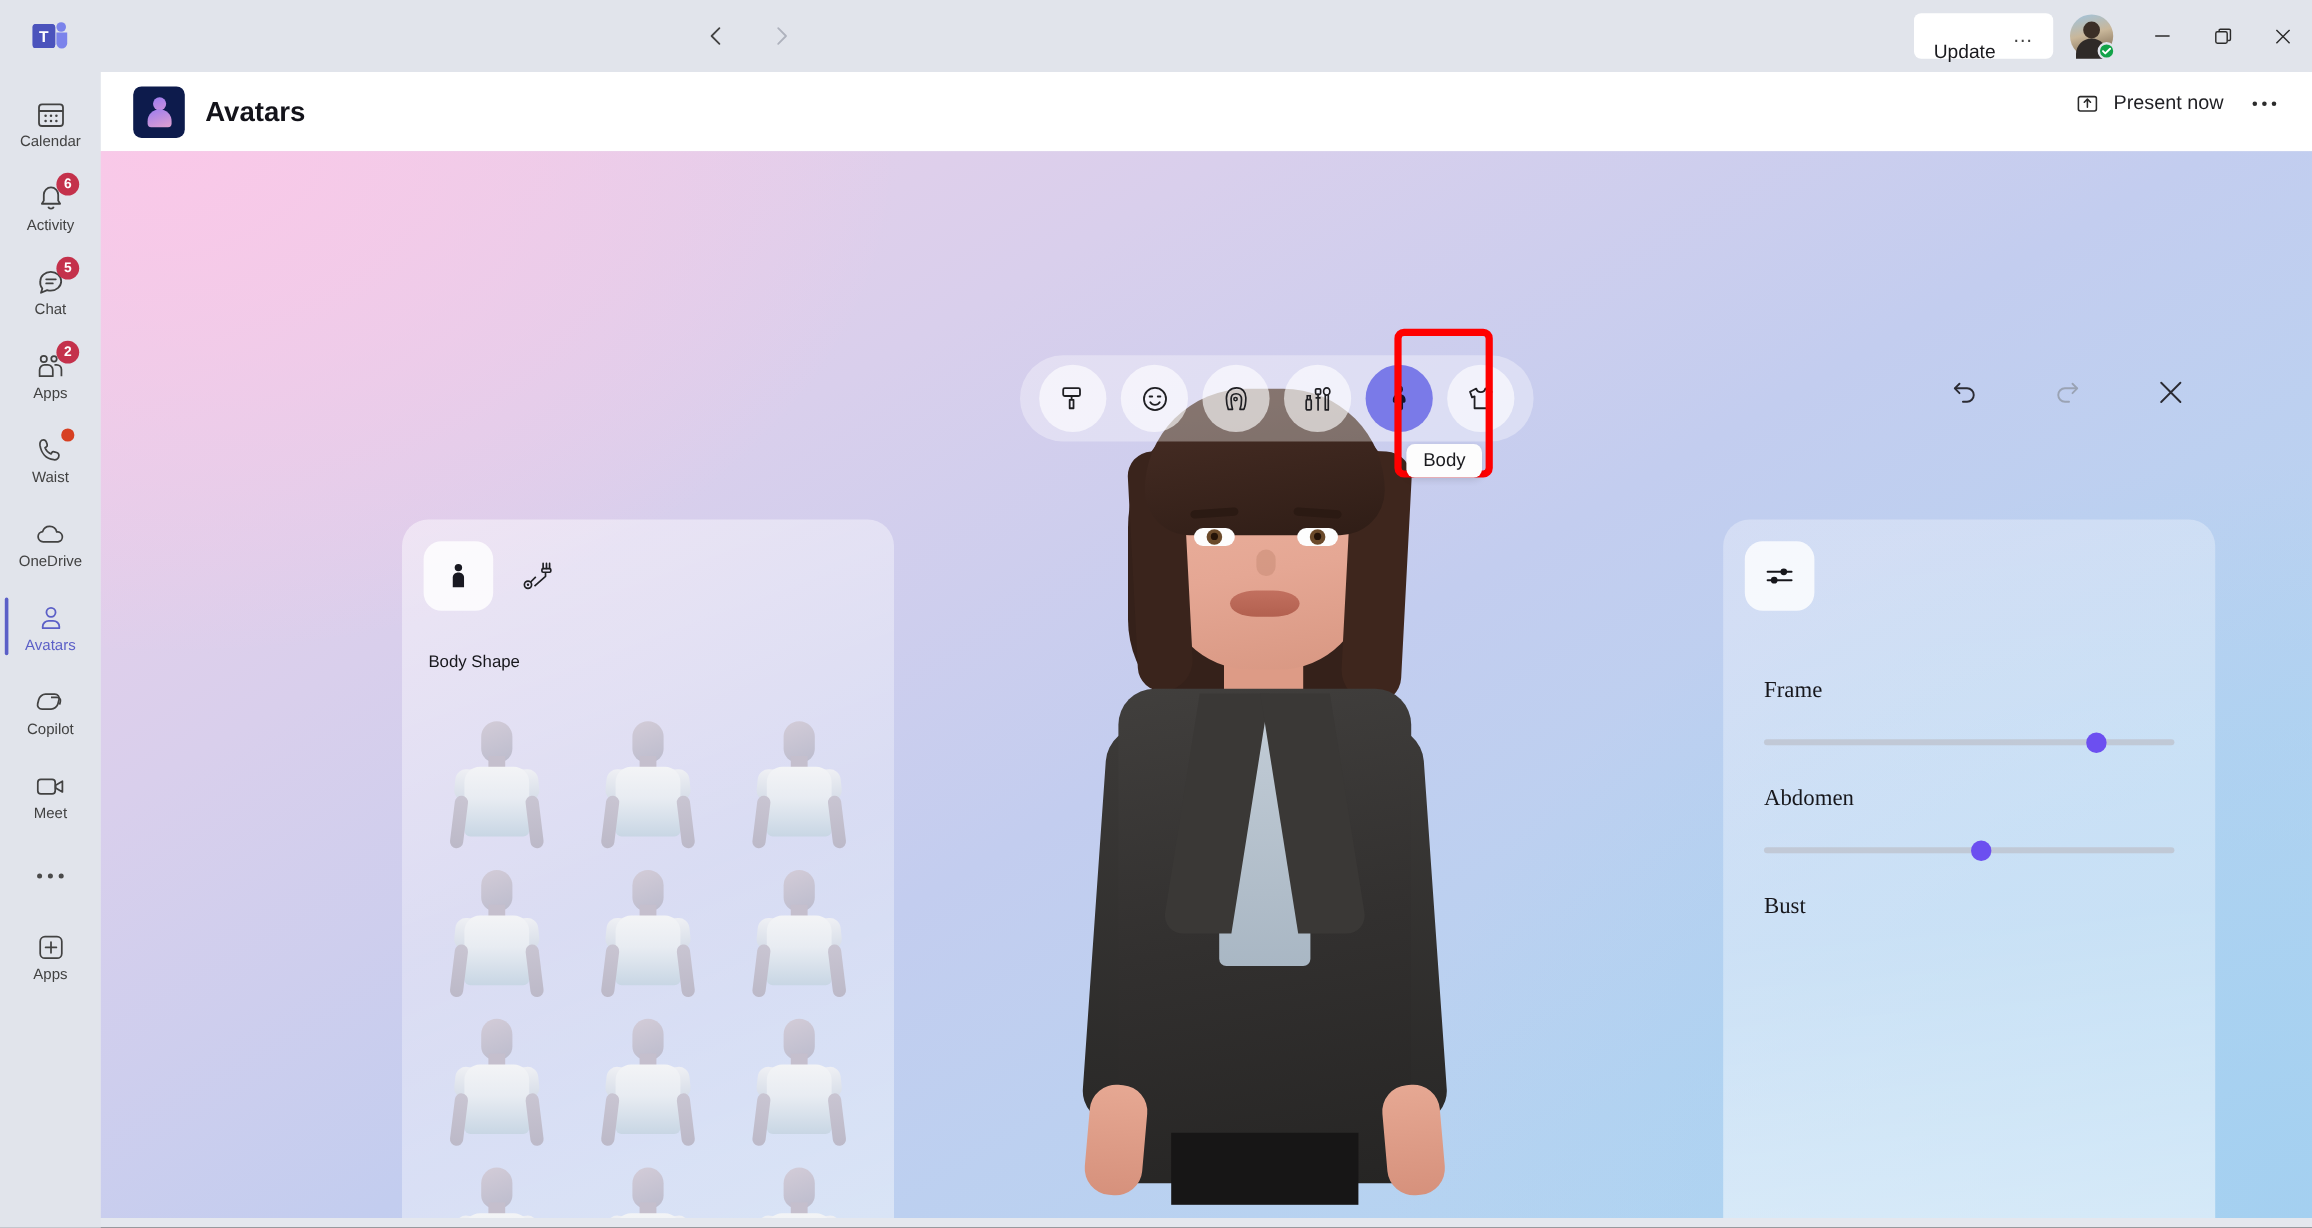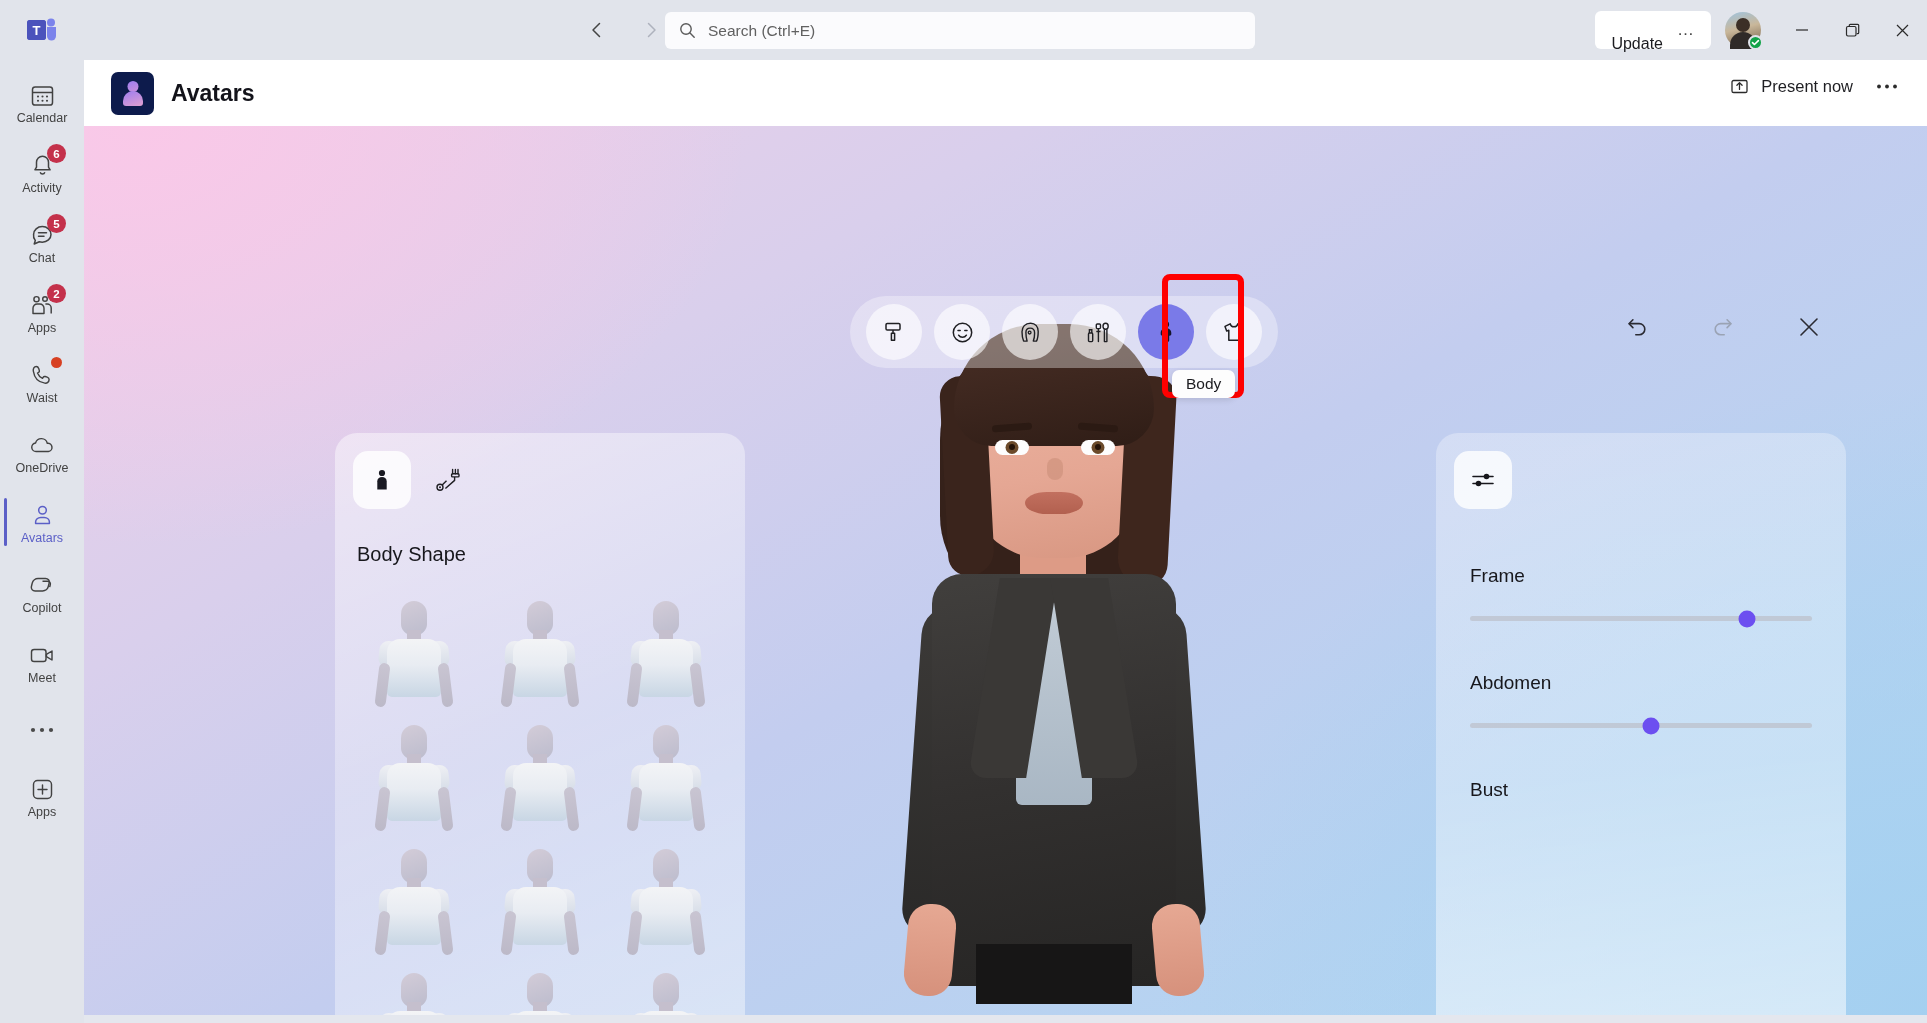--- a/index.html
+++ b/index.html
@@ -67,38 +67,38 @@
   .editctl { position:absolute; left:1535px; top:183px; display:flex; align-items:center; gap:50px; }
   .editctl .eb { width:36px; height:36px; display:flex; align-items:center; justify-content:center; }
 
   
   .lpanel { position:absolute; left:251px; top:307px; width:410px; height:680px; border-radius:22px;
     background:linear-gradient(160deg, rgba(255,255,255,0.46) 0%, rgba(255,255,255,0.30) 45%, rgba(255,255,255,0.46) 100%);
     overflow:hidden; }
   .lp-tabs { position:absolute; left:18px; top:18px; display:flex; align-items:center; gap:8px; }
   .lp-tab { width:58px; height:58px; border-radius:15px; display:flex; align-items:center; justify-content:center; }
   .lp-tab.sel { background:rgba(255,255,255,0.80); }
-  .lp-title { position:absolute; left:22px; top:110px; font-size:20px; color:#17171c; }
+  .lp-title { position:absolute; left:22px; top:110px; font-size:14px; color:#17171c; }
   .shape-grid { position:absolute; left:16px; top:152px; width:378px; display:grid; grid-template-columns:repeat(3,1fr); grid-auto-rows:124px; }
   .shape-cell { position:relative; display:flex; align-items:flex-end; justify-content:center; }
   .mann { position:relative; width:78px; height:108px; }
   .mann .m-head { position:absolute; left:50%; transform:translateX(-50%); top:0; width:26px; height:34px; border-radius:13px 13px 11px 11px; background:linear-gradient(160deg,#d3ccd8,#bcbccd); }
   .mann .m-neck { position:absolute; left:50%; transform:translateX(-50%); top:29px; width:14px; height:12px; background:#c5bfcd; }
   .mann .m-torso { position:absolute; left:50%; transform:translateX(-50%); top:38px; width:54px; height:58px; border-radius:13px 13px 5px 5px; background:linear-gradient(180deg,#f3f4f6 0%,#e8ecf2 45%,#c8d6e4 100%); }
   .mann .m-sl { position:absolute; top:40px; left:4px; width:18px; height:26px; border-radius:9px 5px 6px 8px; background:linear-gradient(180deg,#eff0f4,#d6dde8); transform:rotate(6deg); }
   .mann .m-sr { position:absolute; top:40px; right:4px; width:18px; height:26px; border-radius:5px 9px 8px 6px; background:linear-gradient(180deg,#eff0f4,#d6dde8); transform:rotate(-6deg); }
   .mann .m-al { position:absolute; top:62px; left:2px; width:11px; height:44px; border-radius:6px; background:linear-gradient(180deg,#c9c5d2,#bcb9c8); transform:rotate(7deg); }
   .mann .m-ar { position:absolute; top:62px; right:2px; width:11px; height:44px; border-radius:6px; background:linear-gradient(180deg,#c9c5d2,#bcb9c8); transform:rotate(-7deg); }
 
   
   .rpanel { position:absolute; left:1352px; top:307px; width:410px; height:680px; border-radius:22px;
     background:linear-gradient(175deg, rgba(255,255,255,0.30) 0%, rgba(255,255,255,0.34) 50%, rgba(255,255,255,0.60) 100%); }
   .rp-tab { position:absolute; left:18px; top:18px; width:58px; height:58px; border-radius:15px; background:rgba(255,255,255,0.80); display:flex; align-items:center; justify-content:center; }
   .sliders { position:absolute; left:34px; top:132px; width:342px; }
-  .slider-block { margin-bottom:51px; }
+  .slider-block { margin-bottom:34px;font-family:Liberation Serif, serif; }
   .slider-label { font-size:19px; color:#17171c; margin-bottom:29px; }
   .track { position:relative; height:5px; border-radius:3px; background:rgba(190,196,208,0.85); }
   .knob { position:absolute; top:50%; width:17px; height:17px; border-radius:50%; background:#6c4ff0; transform:translate(-50%,-50%); }
 
   
   .stage { position:absolute; left:760px; top:180px; width:420px; height:700px; }
   .av-hair-back { position:absolute; left:96px; top:20px; width:228px; height:280px; border-radius:114px 114px 90px 90px; background:#35211a; }
   .av-head { position:absolute; left:126px; top:40px; width:168px; height:212px; border-radius:84px 84px 72px 72px; background:linear-gradient(170deg,#eeb6a2 0%,#e5a794 60%,#d89782 100%); }
   .av-hair-top { position:absolute; left:110px; top:18px; width:200px; height:122px; border-radius:100px 100px 44px 44px; background:linear-gradient(170deg,#4b3027,#2f1d16); }
   .av-hair-l { position:absolute; left:100px; top:70px; width:46px; height:200px; border-radius:24px 10px 30px 24px; background:#3a241c; transform:rotate(-3deg); }
@@ -145,29 +145,20 @@
             <path d="M11.5 2.5 5 9l6.5 6.5" stroke="#444" stroke-width="1.5" fill="none" stroke-linecap="round" stroke-linejoin="round"></path>
           </svg>
       </div>
       <div class="arw">
         <svg class="svg-ico" width="18" height="18" viewBox="0 0 18 18">
             <path d="M6.5 2.5 13 9l-6.5 6.5" stroke="#aeb2bd" stroke-width="1.5" fill="none" stroke-linecap="round" stroke-linejoin="round"></path>
           </svg>
       </div>
     </div>
 
-    <div class="searchbar">
-      <span>
-        <svg class="svg-ico" width="17" height="17" viewBox="0 0 17 17">
-            <circle cx="7" cy="7" r="5.2" stroke="#5a5a5a" stroke-width="1.4" fill="none"></circle>
-            <path d="M11 11l4.2 4.2" stroke="#5a5a5a" stroke-width="1.4" stroke-linecap="round"></path>
-          </svg>
-      </span>
-      <span class="ph">Search (Ctrl+E)</span>
-    </div>
 
     <div class="tb-right">
       <div class="update-btn">
         <span class="lbl">Update</span>
         <span class="dots">…</span>
       </div>
       <div class="avatar-pic">
         <div class="head"></div>
         <div class="body"></div>
         <div class="pres">

